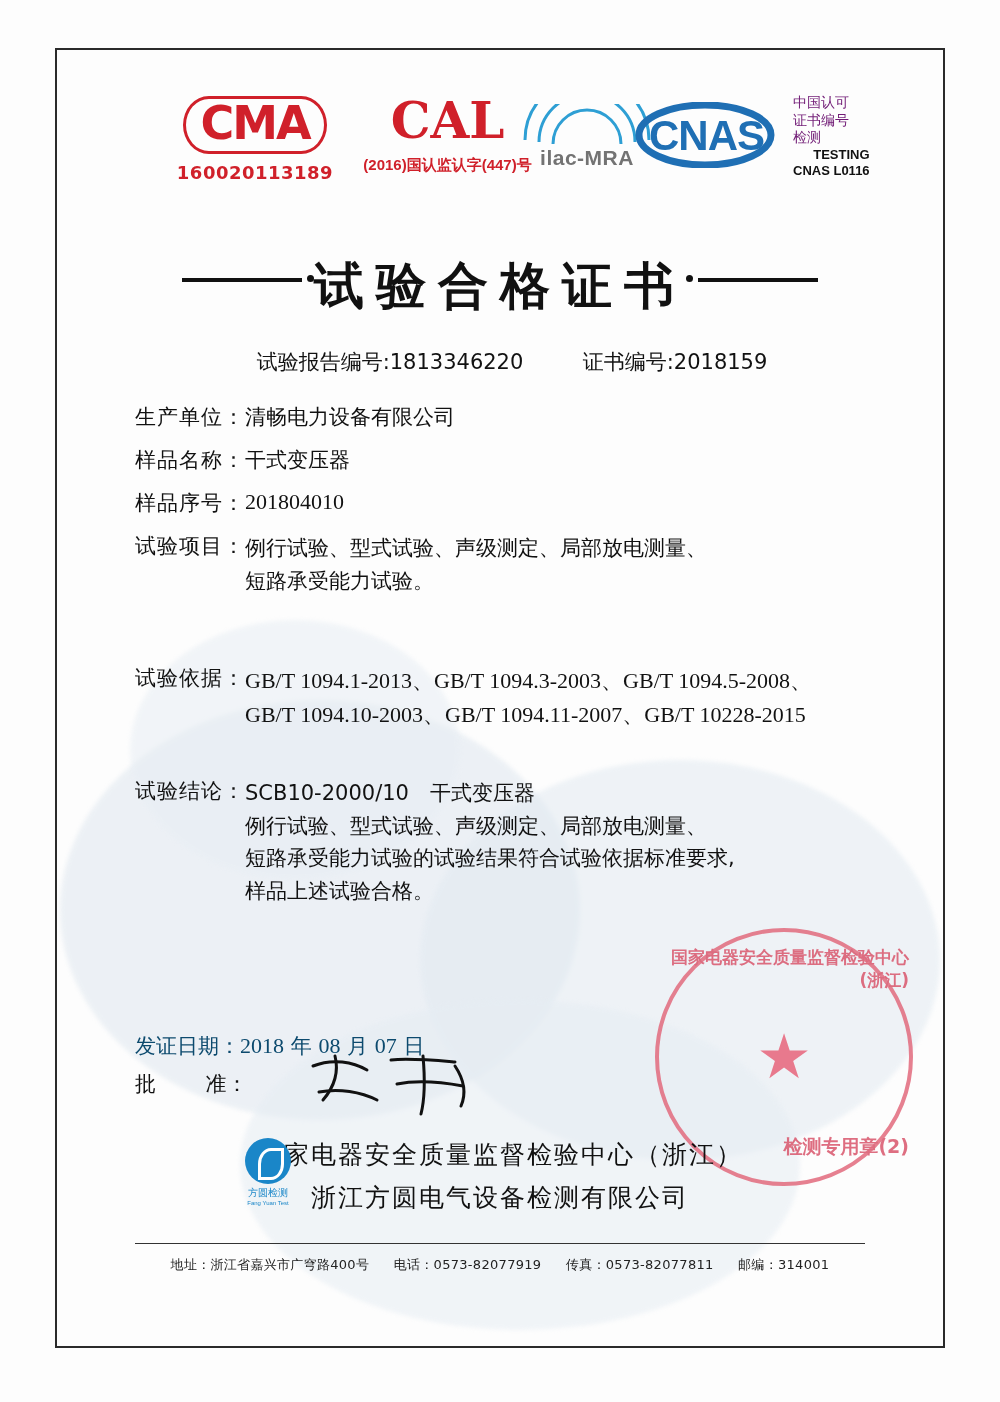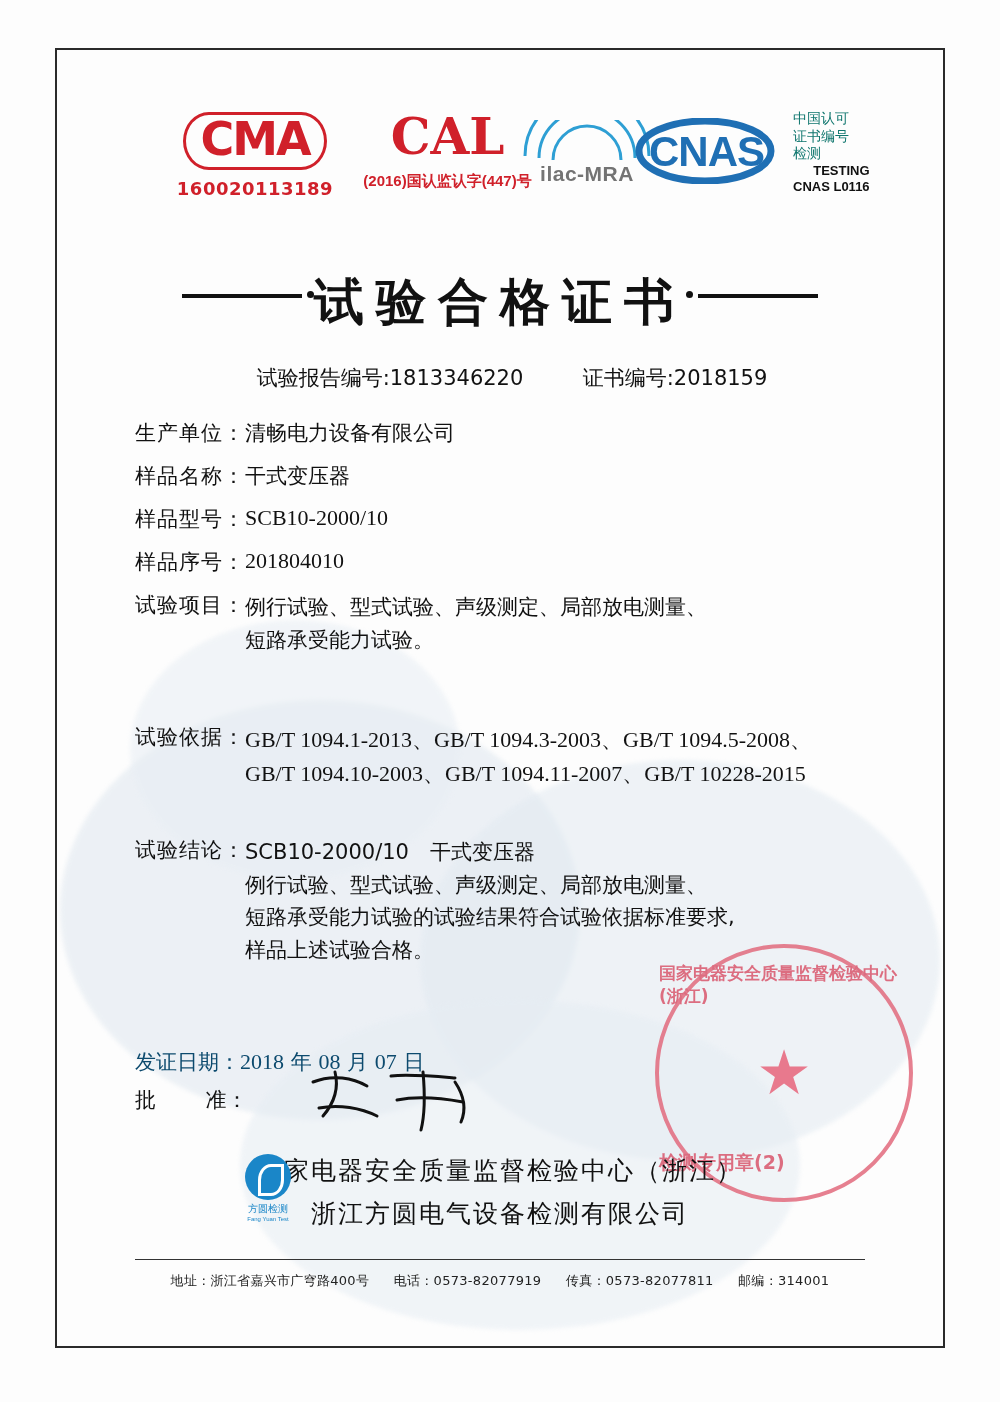--- a/index.html
+++ b/index.html
@@ -36,21 +36,20 @@
     width: 890px; height: 1300px;
     border: 2px solid #2a2a2a;
     box-sizing: border-box;
   }
 
   .content {
     position: absolute;
     left: 55px; top: 48px;
     width: 726px; height: 1300px;
     box-sizing: border-box;
-    margin-top: 16px;
   }
 
   
   .logos {
     position: absolute;
     left: 0; top: 40px;
     width: 890px;
     height: 140px;
   }
   .logo {
@@ -112,21 +111,21 @@
   .cnas-word {
     font-family: "Liberation Sans", sans-serif;
     font-weight: bold;
     font-size: 42px;
     color: #1f6fb4;
     letter-spacing: -1px;
   }
   .cnas-cn {
     font-family: Liberation Sans, sans-serif;
     font-size: 14px;
-    color: #0f766e;
+    color: #701a75;
     line-height: 1.25;
     text-align: left;
   }
   .cnas-en {
     font-family: "Liberation Sans", sans-serif;
     font-weight: bold;
     font-size: 13px;
     color: #111;
     line-height: 1.25;
     text-align: right;
@@ -249,21 +248,21 @@
     position: absolute;
     left: 50%; top: 50%;
     transform: translate(-50%,-50%);
     color: #e8657b;
     font-size: 62px;
     line-height: 1;
   }
   .stamp .arc-top, .stamp .arc-bottom {
     position: absolute;
     left: 0; width: 250px;
-    text-align: left;
+    text-align: right;
     color: #d9566c;
     font-family: "DejaVu Sans", sans-serif;
     font-weight: bold;
   }
   .stamp .arc-top { top: 14px; font-size: 17px; }
   .stamp .arc-bottom { bottom: 22px; font-size: 19px; }
 
   
   .issuer {
     position: absolute;
@@ -407,24 +406,20 @@
       <div class="row">
         <span class="label">生产单位：</span>
         <span class="value">清畅电力设备有限公司</span>
       </div>
 
       <div class="row">
         <span class="label">样品名称：</span>
         <span class="value">干式变压器</span>
       </div>
 
-      <div class="row">
-        <span class="label">样品型号：</span>
-        <span class="value serifnum">SCB10-2000/10</span>
-      </div>
 
       <div class="row">
         <span class="label">样品序号：</span>
         <span class="value serifnum">201804010</span>
       </div>
 
       <div class="row">
         <span class="label">试验项目：</span>
         <span class="value multi-line">
           <div>例行试验、型式试验、声级测定、局部放电测量、</div>

